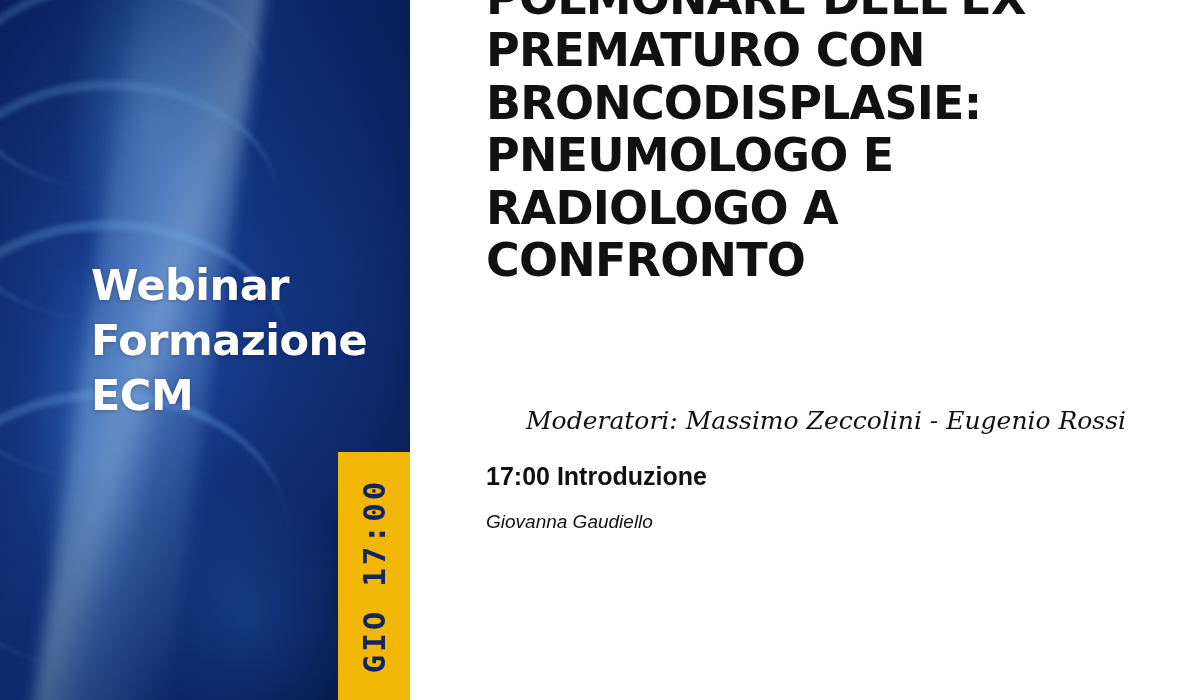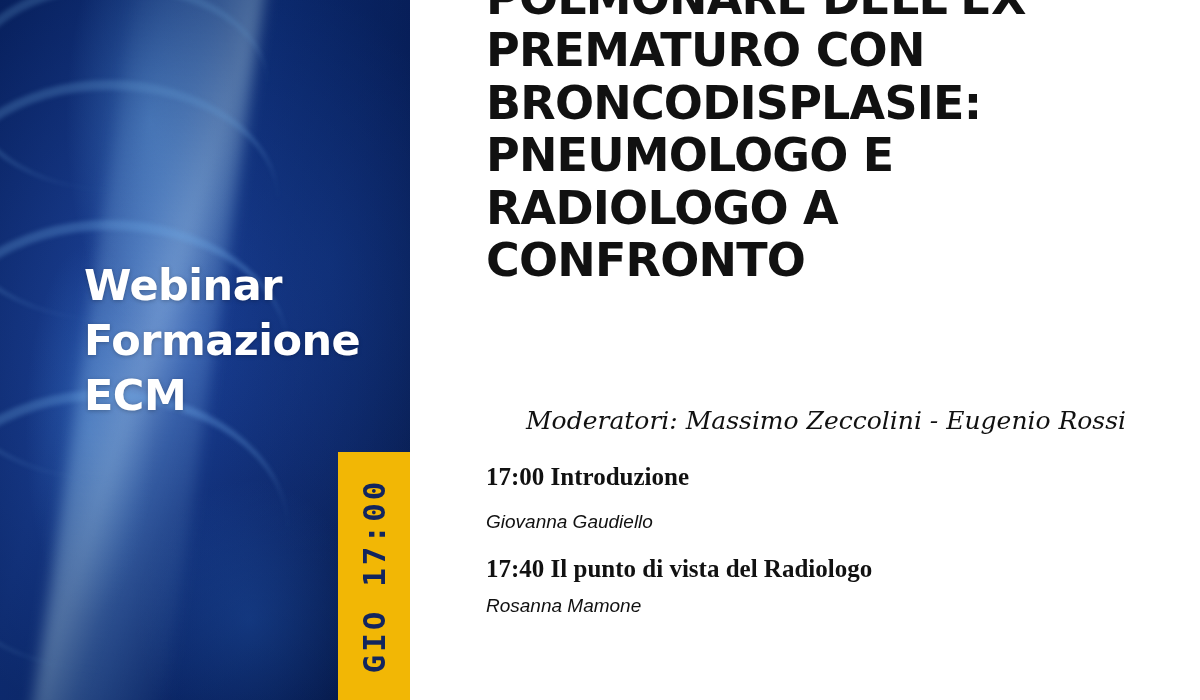--- a/index.html
+++ b/index.html
@@ -62,21 +62,21 @@
     filter: blur(7px);
   }
   .left-panel .vignette {
     position: absolute;
     inset: 0;
     background: radial-gradient(ellipse 420px 520px at 180px 340px, rgba(255,255,255,0.05), rgba(0,0,0,0.28) 78%);
   }
 
   .left-title {
     position: absolute;
-    left: 84px;
+    left: 91px;
     top: 258px;
     width: 320px;
     color: #ffffff;
     font-family: "DejaVu Sans", sans-serif;
     font-weight: bold;
     font-size: 43px;
     line-height: 1.28;
     letter-spacing: -0.5px;
     text-shadow: 0 1px 4px rgba(0,0,0,0.25);
   }
@@ -141,21 +141,21 @@
   .program {
     position: absolute;
     left: 0;
     top: 462px;
     width: 680px;
   }
   .prog-item {
     margin-bottom: 20px;
   }
   .prog-title {
-    font-family: Liberation Serif, serif;
+    font-family: Liberation Sans, sans-serif;
     font-weight: bold;
     font-size: 25px;
     line-height: 1.16;
     color: #111111;
   }
   .prog-speaker {
     font-family: Liberation Sans, sans-serif;
     font-style: italic;
     font-size: 19px;
     line-height: 1.2;
@@ -191,20 +191,16 @@
 
     <div class="moderators">Moderatori: Massimo Zeccolini - Eugenio Rossi</div>
 
     <div class="program">
       <div class="prog-item">
         <div class="prog-title">17:00 Introduzione</div>
       </div>
       <div class="prog-item">
         <div class="prog-speaker">Giovanna Gaudiello</div>
       </div>
-      <div class="prog-item">
-        <div class="prog-title">17:40 Il punto di vista del Radiologo</div>
-        <div class="prog-speaker">Rosanna Mamone</div>
-      </div>
     </div>
   </div>
 
 </div>
 
 </body></html>

